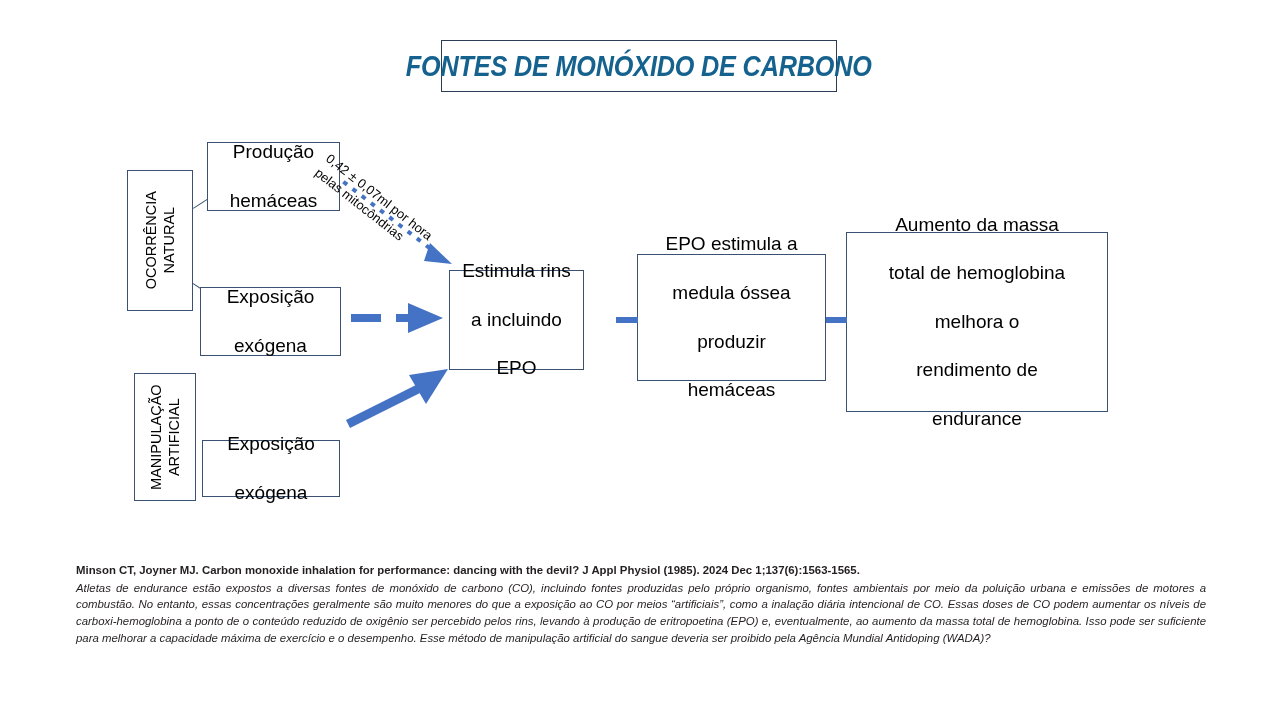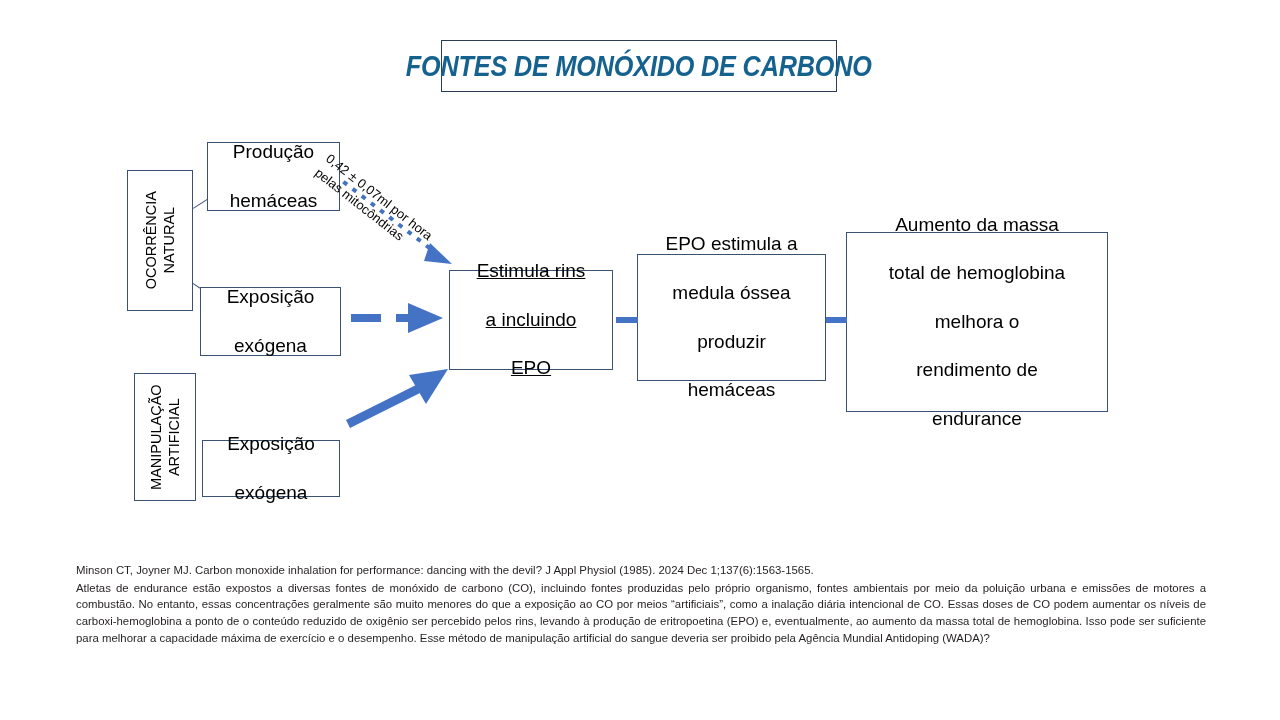--- a/index.html
+++ b/index.html
@@ -68,21 +68,21 @@
   }
 
   
   #box-ocorrencia{left:127px;top:170px;width:66px;height:141px;}
   #box-manipulacao{left:134px;top:373px;width:62px;height:128px;}
 
   #box-producao{left:207px;top:142px;width:133px;height:69px;}
   #box-exposicao-nat{left:200px;top:287px;width:141px;height:69px;}
   #box-exposicao-art{left:202px;top:440px;width:138px;height:57px;}
 
-  #box-estimula{left:449px;top:270px;width:164px;height:100px;text-decoration:underline;}
+  #box-estimula{left:449px;top:270px;width:135px;height:100px;}
   #box-epo{left:637px;top:254px;width:189px;height:127px;}
   #box-aumento{left:846px;top:232px;width:262px;height:180px;}
 
   
   .thinline{
     position:absolute;
     background:#3b5171;
     height:1px;
     transform-origin:0 0;
     z-index:1;
@@ -107,22 +107,22 @@
   .annot div{display:block;}
 
   
   .footer{
     position:absolute;
     left:76px;top:562px;width:1130px;
     font-size:11.4px;
     line-height:1.46;
     color:#231f20;
   }
-  .footer .cite{font-weight:normal;display:block;margin-bottom:1px;}
-  .footer .para{display:block;text-align:justify;}
+  .footer .cite{font-weight:bold;display:block;margin-bottom:1px;}
+  .footer .para{display:block;text-align:justify;font-style:italic;}
 </style>
 </head>
 <body>
 
 <div id="slide">
 
   <div class="title-box">
     <div class="title-text">FONTES DE MONÓXIDO DE CARBONO</div>
   </div>
 

